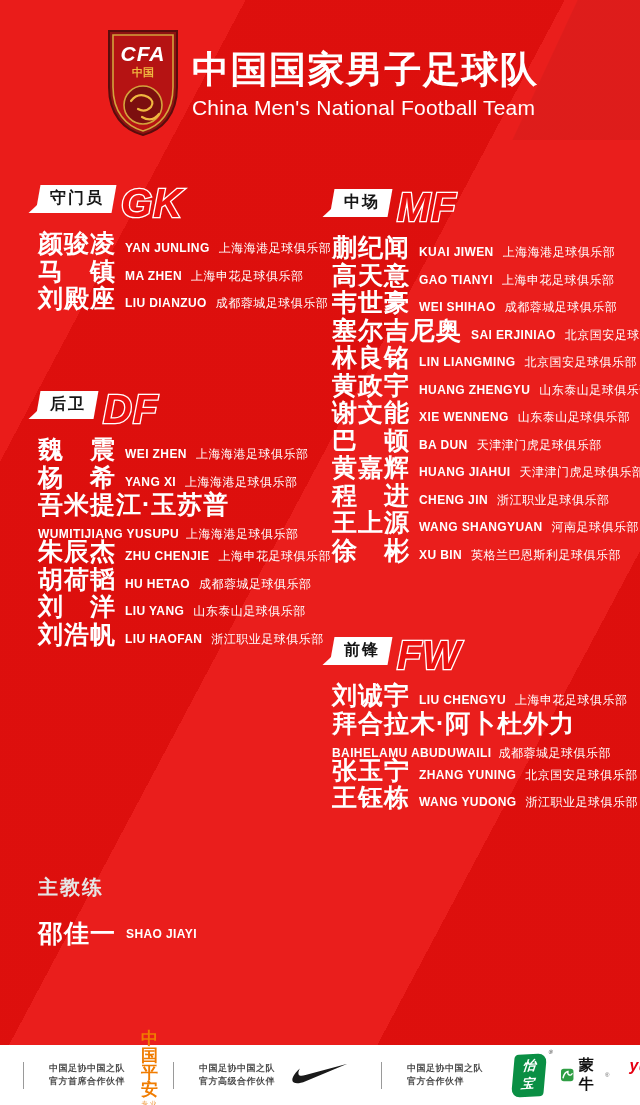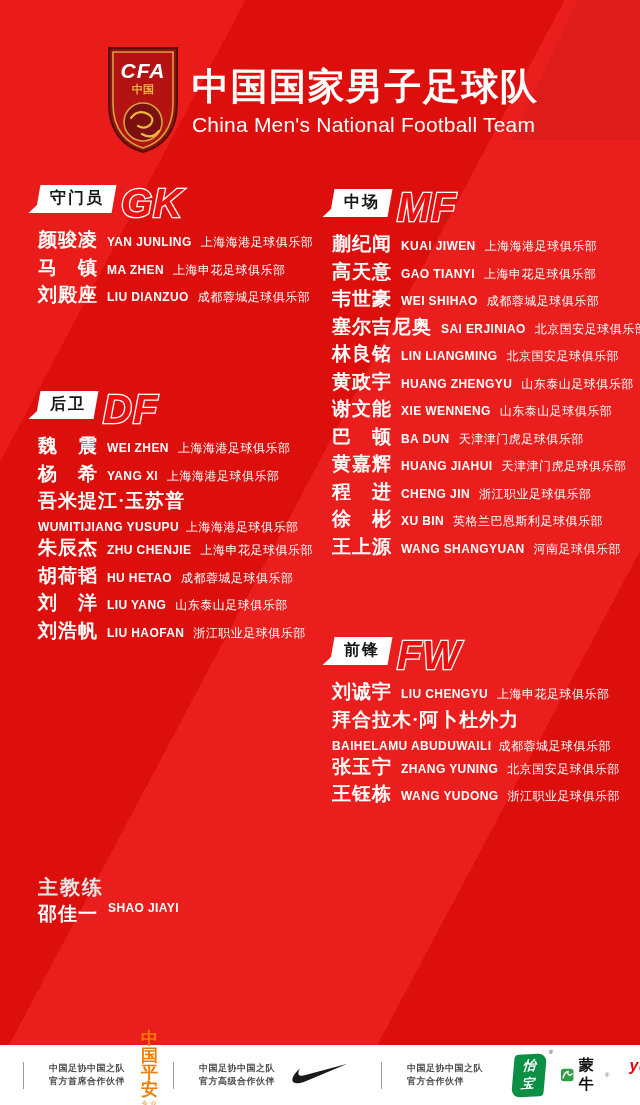--- a/index.html
+++ b/index.html
@@ -15,21 +15,21 @@
         rgba(255,255,255,0.05) 0 20%,
         rgba(0,0,0,0.05) 20% 46%,
         rgba(255,255,255,0.06) 46% 76%,
         rgba(0,0,0,0.05) 76% 100%);
   }
   .corner-shade{
     position:absolute;top:0;right:0;width:220px;height:140px;pointer-events:none;
     background:linear-gradient(115deg, rgba(0,0,0,0) 55%, rgba(0,0,0,0.05) 55.5%);
   }
   
-  .hdr{position:absolute;top:17px;left:0;width:100%;height:170px;}
+  .hdr{position:absolute;top:0;left:0;width:100%;height:170px;}
   .cfa-logo{position:absolute;left:104px;top:28px;}
   .titles{position:absolute;left:192px;top:50px;}
   .title-cn{font-size:37px;font-weight:800;letter-spacing:1.5px;line-height:1.1;}
   .title-en{font-size:21px;font-weight:400;letter-spacing:0.2px;margin-top:5px;}
   
   .sec{position:absolute;width:296px;}
   .sec-gk{left:38px;top:184px;}
   .sec-df{left:38px;top:390px;}
   .sec-mf{left:332px;top:188px;}
   .sec-fw{left:332px;top:636px;}
@@ -43,28 +43,28 @@
     content:'';position:absolute;left:-7px;bottom:0;
     border-style:solid;border-width:0 0 9px 8px;
     border-color:transparent transparent #fff transparent;
   }
   .sec-box i{display:inline-block;font-style:normal;transform:skewX(10deg);letter-spacing:2px;}
   .sec-letters{vertical-align:top;margin-left:3px;overflow:visible;}
   .rows{margin-top:13px;}
   .row{height:27.5px;display:flex;align-items:baseline;gap:9px;white-space:nowrap;}
   .row.wrap{height:47px;display:block;}
   .row.wrap .sub{margin-top:3px;}
-  .ncn{font-size:19px;font-weight:700;letter-spacing:1px;white-space:pre;font-family:Liberation Serif, serif;}
+  .ncn{font-size:25px;font-weight:700;letter-spacing:1px;white-space:pre;}
   .nen{font-size:12px;font-weight:600;letter-spacing:0.4px;}
   .club{font-size:12px;font-weight:500;letter-spacing:0.5px;}
   .row.wrap .nen{margin-right:7px;}
   
   .coach{position:absolute;left:38px;top:874px;}
   .coach-title{font-size:20px;font-weight:800;letter-spacing:2px;color:#e5e5e5;}
-  .coach-row{display:flex;align-items:flex-start;gap:10px;}
+  .coach-row{margin-top:16px;display:flex;align-items:center;gap:10px;}
   
   .footer{
     position:absolute;left:0;bottom:0;width:640px;height:60px;background:#fff;
     display:flex;align-items:center;padding:0 0 0 23px;box-sizing:border-box;
     color:#4c4c4c;
   }
   .f-label{
     border-left:1.5px solid #9a9a9a;padding-left:25px;
     font-size:9px;line-height:1.5;font-weight:700;letter-spacing:0.5px;white-space:nowrap;
   }
@@ -222,28 +222,28 @@
             <span class="ncn">黄嘉辉</span>
             <span class="nen">HUANG JIAHUI</span>
             <span class="club">天津津门虎足球俱乐部</span>
           </div>
           <div class="row">
             <span class="ncn">程　进</span>
             <span class="nen">CHENG JIN</span>
             <span class="club">浙江职业足球俱乐部</span>
           </div>
           <div class="row">
+            <span class="ncn">王上源</span>
+            <span class="nen">WANG SHANGYUAN</span>
+            <span class="club">河南足球俱乐部</span>
+          </div>
+          <div class="row">
             <span class="ncn">徐　彬</span>
             <span class="nen">XU BIN</span>
             <span class="club">英格兰巴恩斯利足球俱乐部</span>
-          </div>
-          <div class="row">
-            <span class="ncn">王上源</span>
-            <span class="nen">WANG SHANGYUAN</span>
-            <span class="club">河南足球俱乐部</span>
           </div>
         </div>
       </section>
       <section class="sec sec-fw">
         <div class="sec-head"><span class="sec-box"><i>前锋</i></span><svg class="sec-letters" width="120" height="42" viewBox="0 0 120 42" style="overflow:visible">
             <text x="4" y="33" font-size="40" font-weight="900" font-style="italic" fill="#ea100f" stroke="#ffffff" stroke-width="2.6" paint-order="stroke" letter-spacing="1">FW</text>
           </svg></div>
         <div class="rows">
           <div class="row">
             <span class="ncn">刘诚宇</span>

